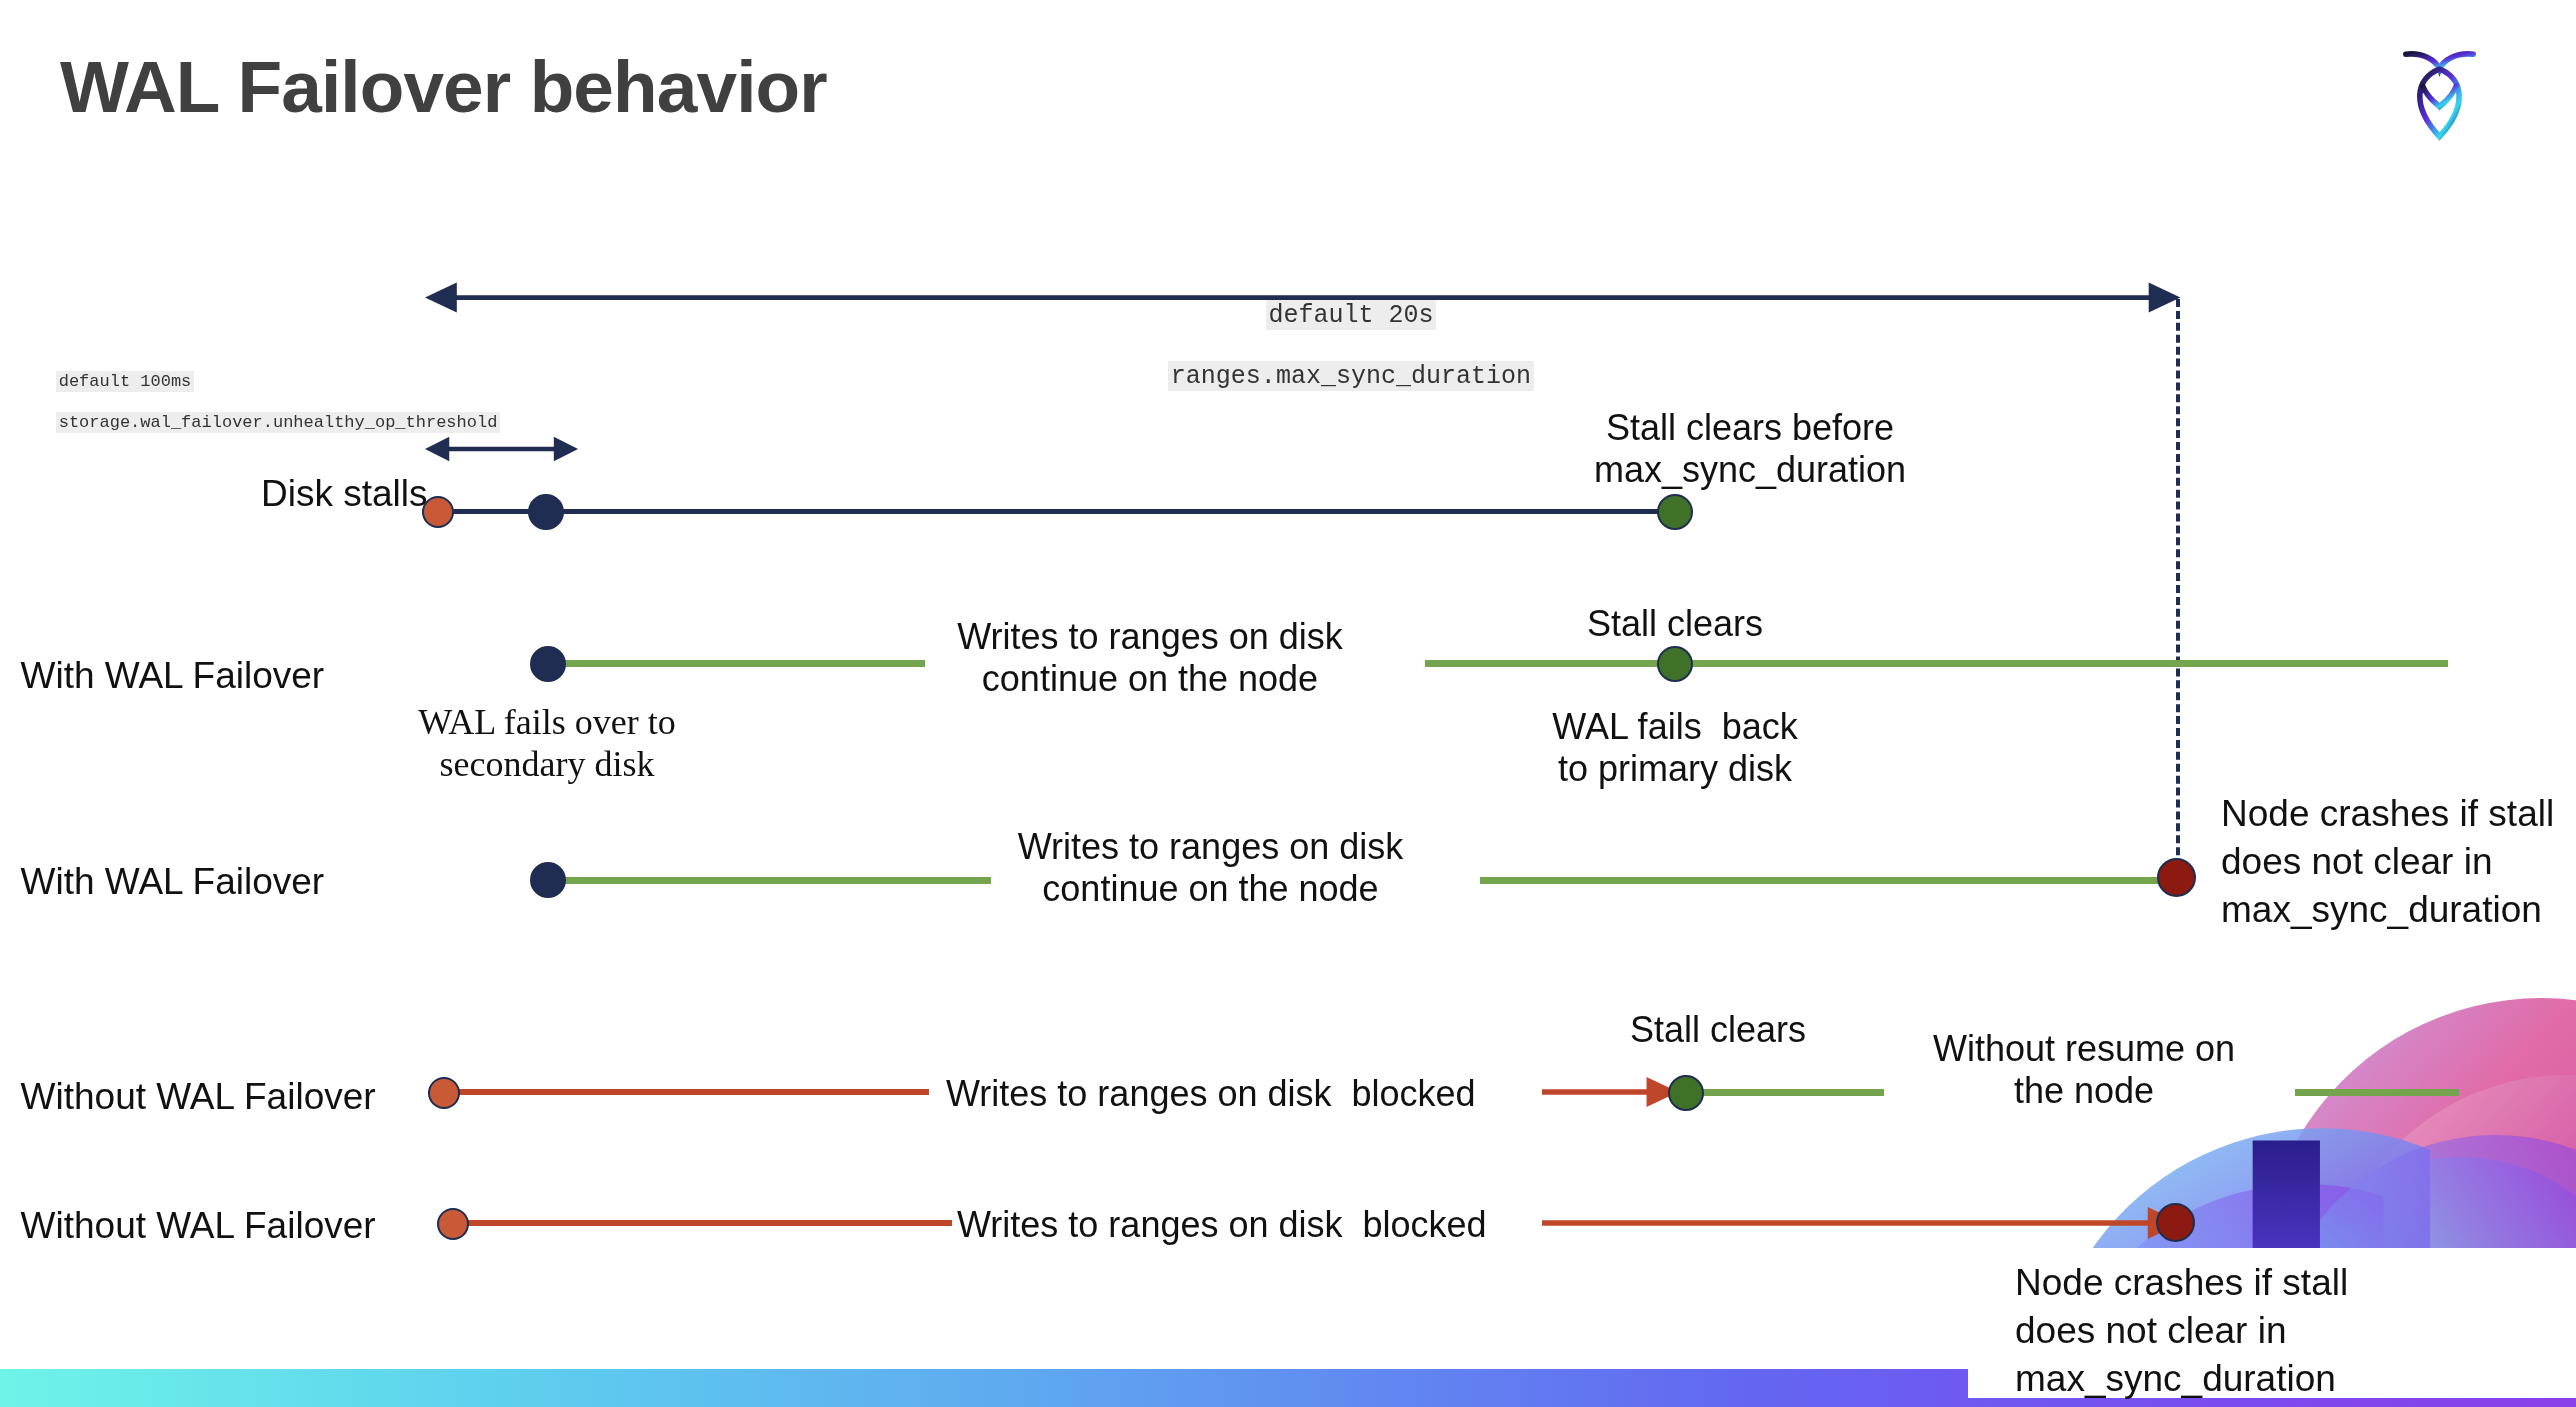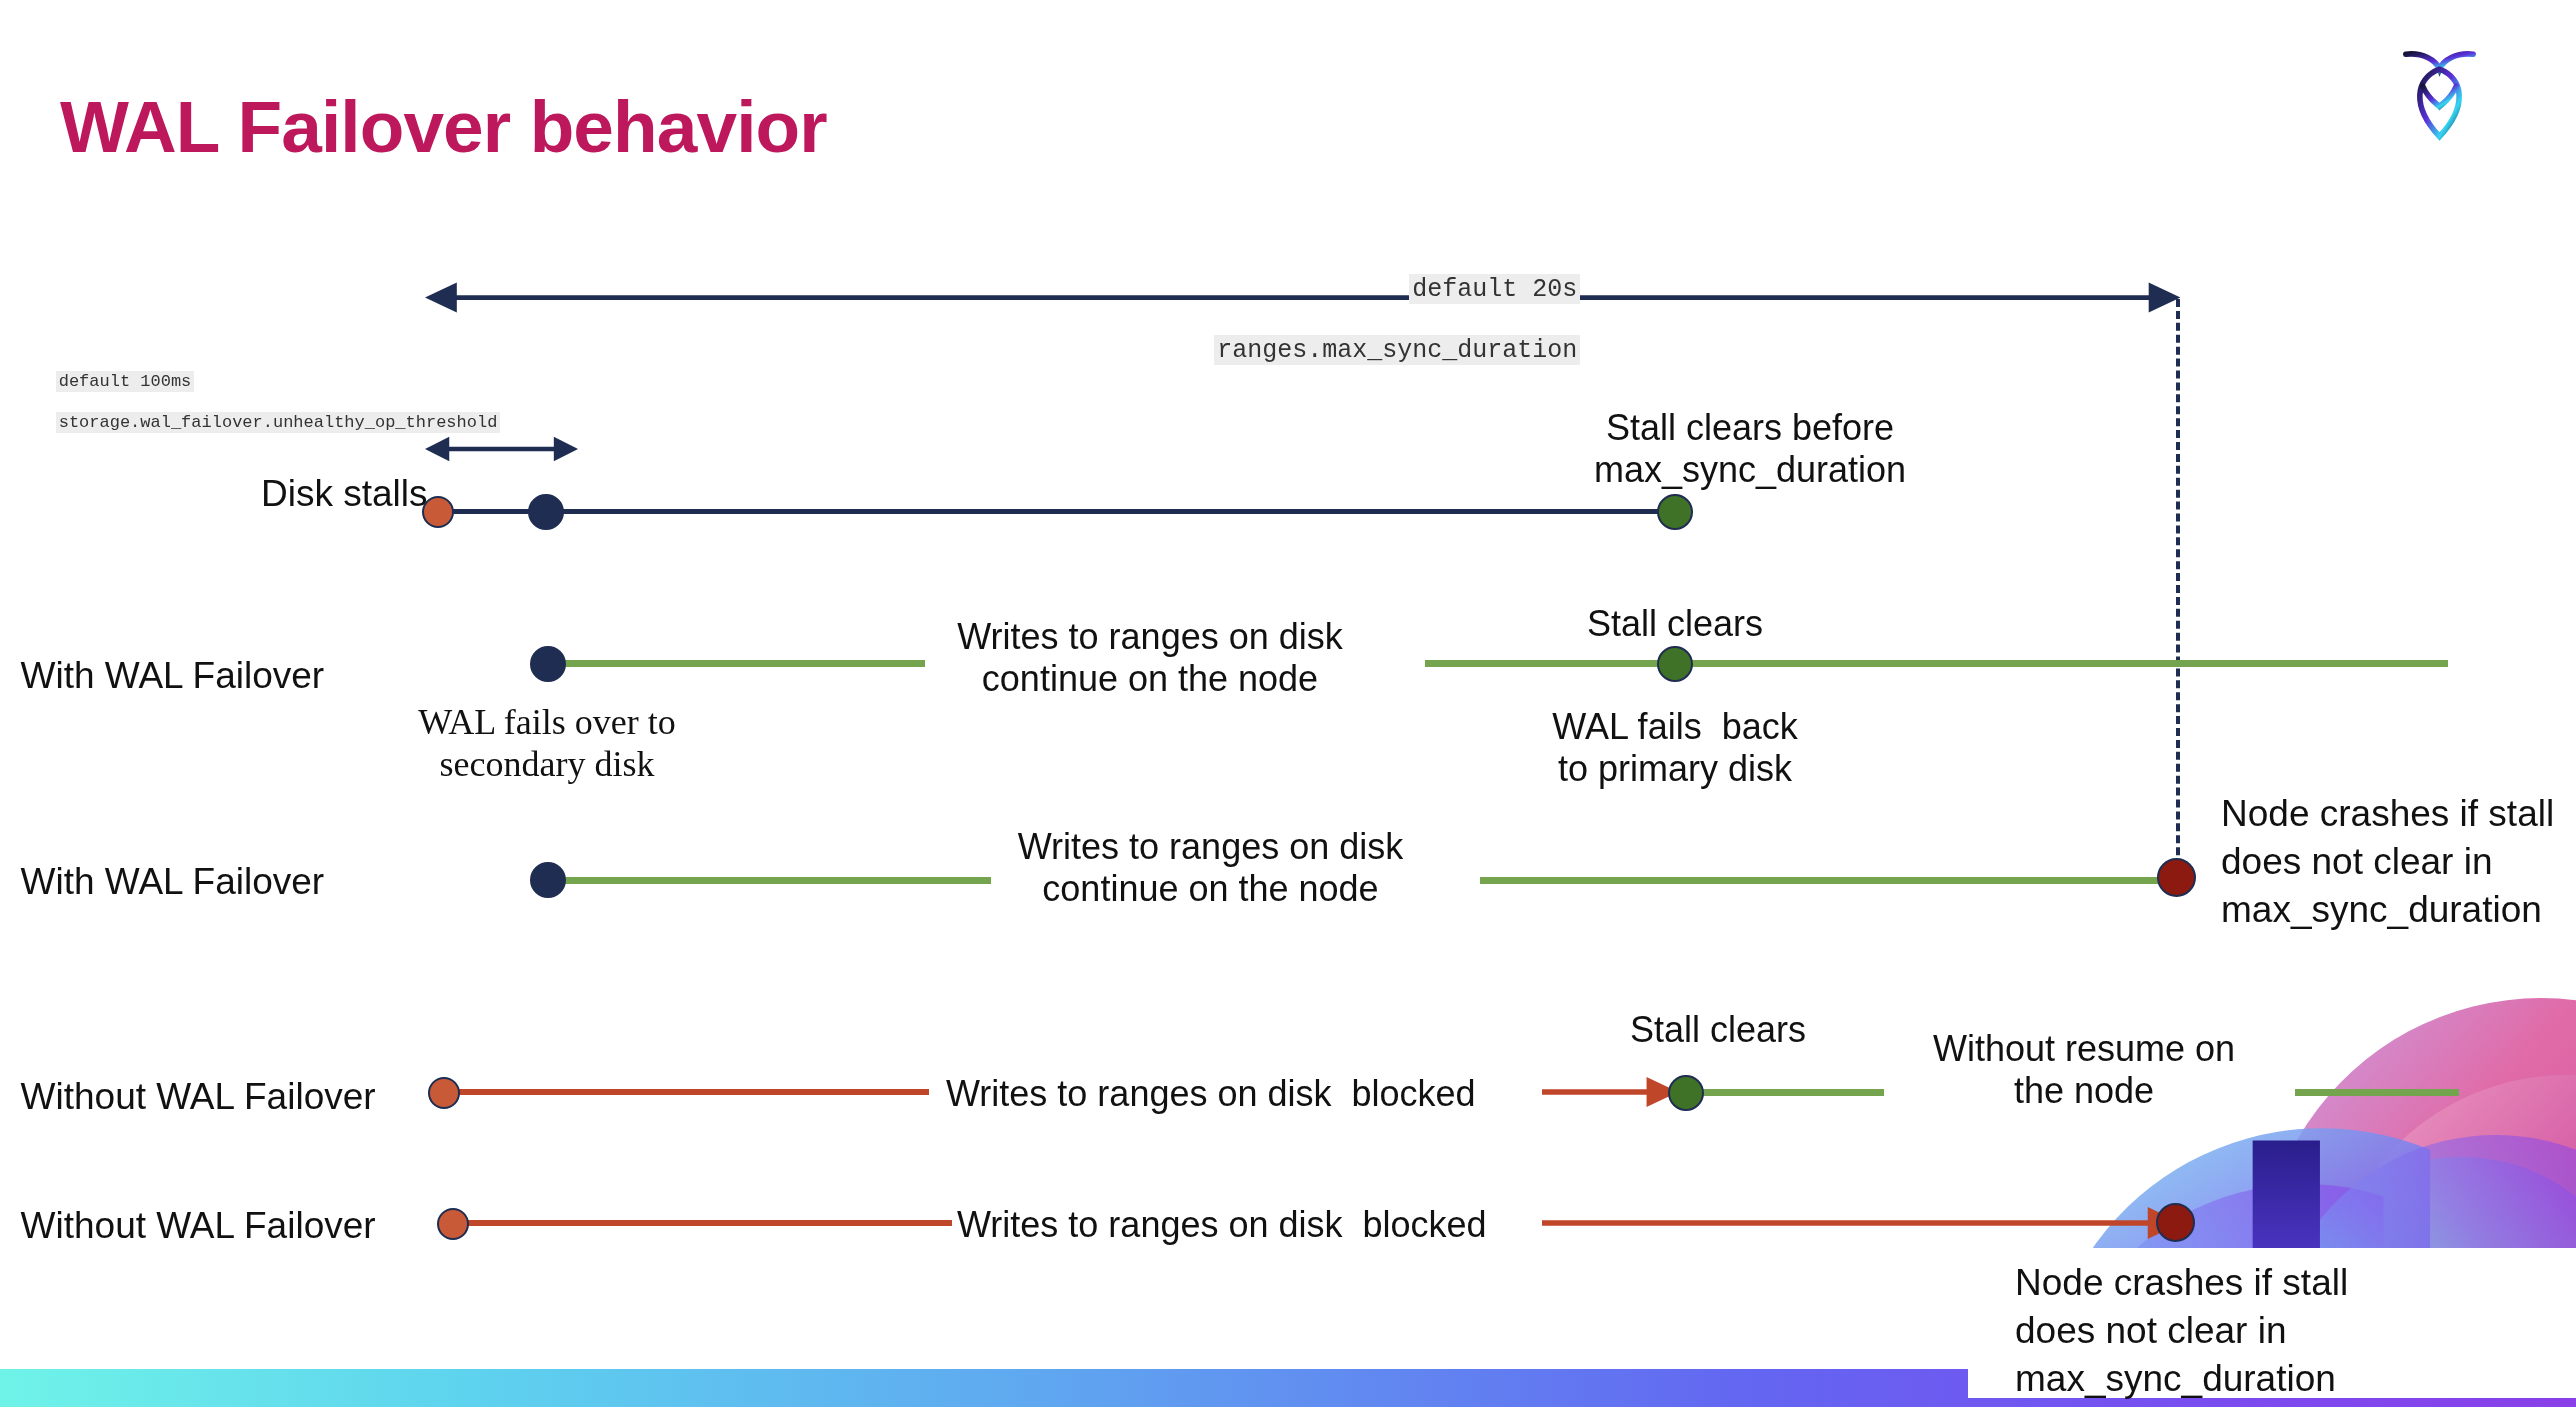--- a/index.html
+++ b/index.html
@@ -10,21 +10,21 @@
   
   #deco{position:absolute;left:1991px;top:916px;width:585px;height:449px;overflow:hidden;z-index:1;}
   #bottombar{position:absolute;left:0;bottom:0;width:2576px;height:39px;z-index:3;
      background:linear-gradient(90deg,#6FF3E8 0%,#5ED3EE 18%,#5FA8F0 40%,#6366F1 68%,#7A4CF0 86%,#8A3FE8 100%);}
 
   
   #logo{position:absolute;left:2374px;top:28px;width:131px;height:131px;z-index:5;}
 
   
   #title{position:absolute;left:60px;top:49px;font-size:73px;font-weight:bold;
-     letter-spacing:-0.9px;line-height:1.05;color:#be185d;z-index:4;margin-top:40px;}
+     letter-spacing:-0.9px;line-height:1.05;color:#404040;z-index:4;}
 
   
   .txt{position:absolute;z-index:4;white-space:pre;line-height:1.18;color:#111;}
   .cond{font-family:"Liberation Sans",sans-serif;font-stretch:condensed;}
   .mono{font-family:"Liberation Mono","DejaVu Sans Mono",monospace;
         background:#EDEDED;color:#333;padding:0.9px 2.8px;}
   .ctr{text-align:center;}
 
   
   .line{position:absolute;z-index:2;}
@@ -114,21 +114,21 @@
 
   <div id="title">WAL Failover behavior</div>
 
   <svg class="arrow" style="left:425px;top:277px;width:1762px;height:43px" viewBox="0 0 1885 46" width="1762" height="43">
     <line x1="16" y1="22" x2="1862" y2="22" stroke="#1E2D51" stroke-width="5"></line>
     <polygon points="0,22 34,6 34,38" fill="#1E2D51"></polygon>
     <polygon points="1878,22 1844,6 1844,38" fill="#1E2D51"></polygon>
   </svg>
   <div class="vdash" style="left:2176px;top:299px;height:580px"></div>
 
-  <div class="txt ctr" style="left:1094px;top:243px;width:486px;font-size:25px;text-align:right;">
+  <div class="txt ctr" style="left:1094px;top:269px;width:486px;font-size:25px;">
     <span class="mono">default 20s</span><br>
     <span class="mono">ranges.max_sync_duration</span>
   </div>
 
   <div class="txt" style="left:37px;top:351px;font-size:17px;">
     <span class="mono">default 100ms</span><br>
     <span class="mono">storage.wal_failover.unhealthy_op_threshold</span>
   </div>
   <svg class="arrow" style="left:425px;top:432px;width:154px;height:34px" viewBox="0 0 165 36" width="154" height="34">
     <line x1="14" y1="18" x2="150" y2="18" stroke="#1E2D51" stroke-width="5"></line>

